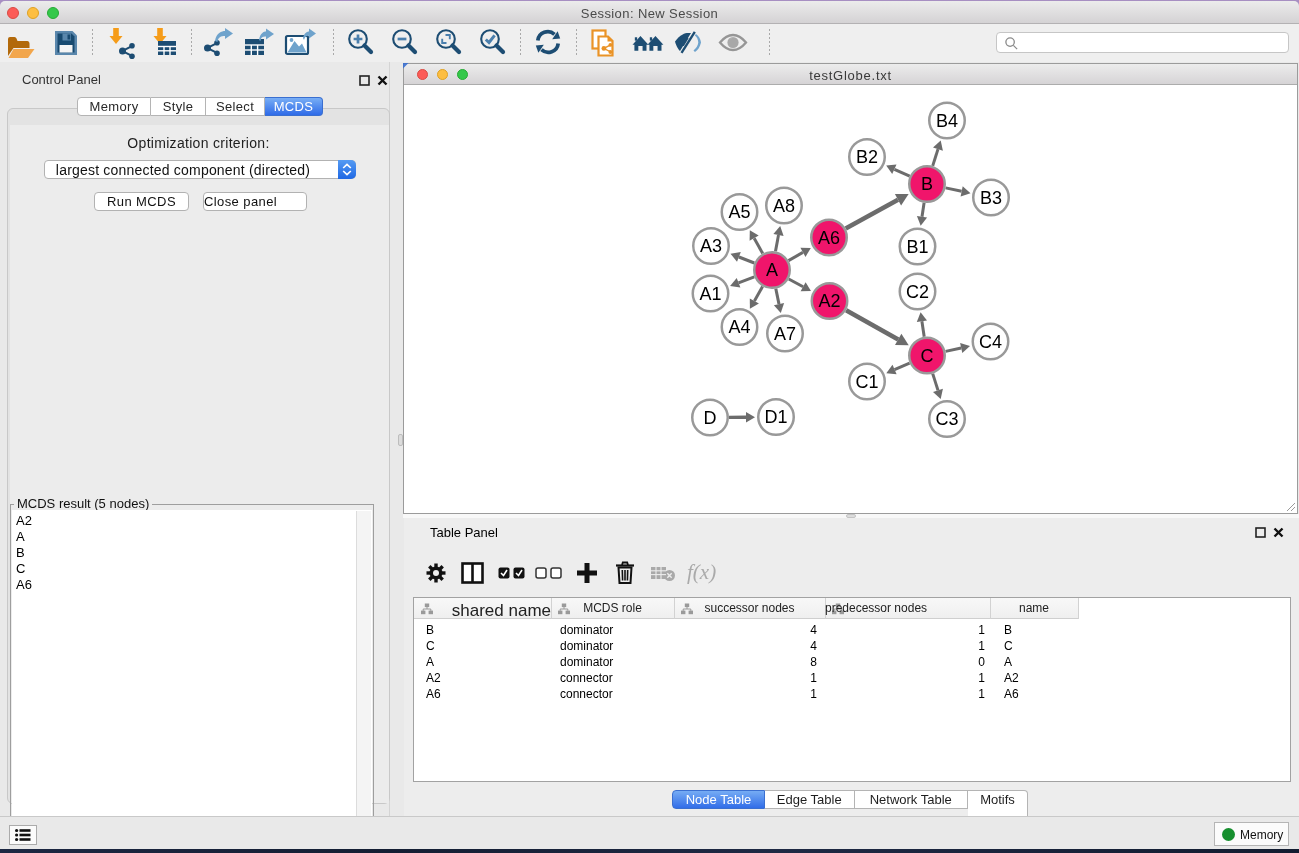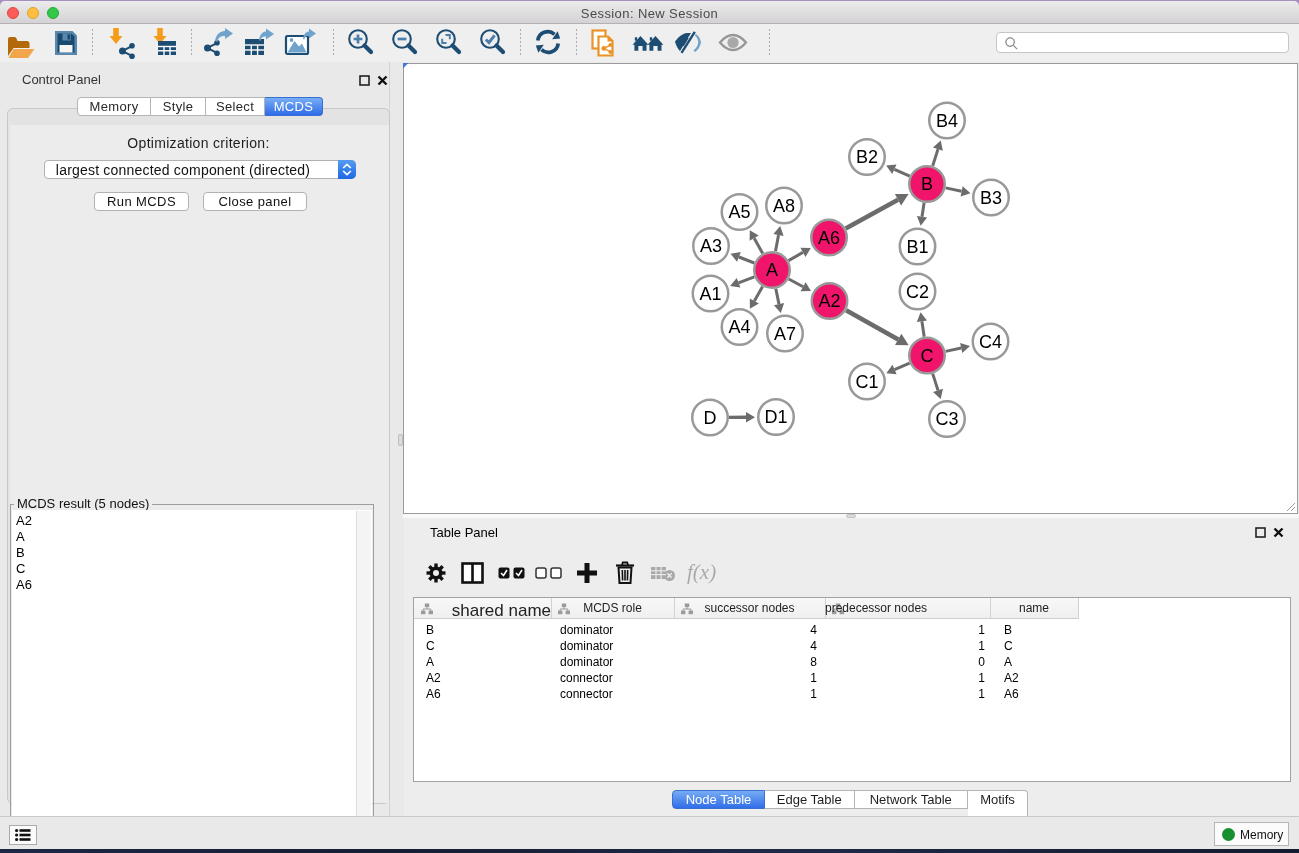--- a/index.html
+++ b/index.html
@@ -245,39 +245,45 @@
       <div style="position:absolute;left:36px;top:51px;width:312px;height:19px;background:#fff;border:1px solid #b2b2b2;border-radius:4px;">
         <div style="position:absolute;left:0;right:34px;top:1px;text-align:center;font-size:14px;letter-spacing:0.2px;color:#111;">largest connected component (directed)</div>
         <div style="position:absolute;right:-1px;top:-1px;width:18px;height:19px;border-radius:0 5px 5px 0;background:linear-gradient(#559bf3,#1f68e4);">
           <svg width="18" height="19" viewBox="0 0 18 19">
             <path d="M5.2 8 L9 4.4 L12.8 8" fill="none" stroke="#fff" stroke-width="1.7"></path>
             <path d="M5.2 11 L9 14.6 L12.8 11" fill="none" stroke="#fff" stroke-width="1.7"></path>
           </svg>
         </div>
       </div>
       <div style="position:absolute;left:86px;top:83px;width:95px;height:19px;background:#fff;border:1px solid #b2b2b2;border-radius:4px;text-align:center;font-size:13px;letter-spacing:0.4px;line-height:17px;color:#111;">Run MCDS</div>
-      <div style="position:absolute;left:195px;top:83px;width:104px;height:19px;background:#fff;border:1px solid #b2b2b2;border-radius:4px;text-align:center;font-size:13px;letter-spacing:0.4px;line-height:17px;color:#111;">Close panel</div>
+      <div style="position:absolute;left:195px;top:83px;width:104px;height:19px;background:#fff;border:1px solid #b2b2b2;border-radius:4px;font-size:13px;letter-spacing:0.4px;line-height:17px;color:#111;">Close panel</div>
 
       <div style="position:absolute;left:2px;top:347px;width:365px;height:340px;margin-top:38px;">
         <div style="position:absolute;left:0;top:10px;width:364px;height:326px;border:1px solid #9e9e9e;"></div>
         <div style="position:absolute;left:4px;top:2px;background:#ececec;padding:0 3px;font-size:13px;color:#111;">MCDS result (5 nodes)</div>
         <div style="position:absolute;left:2px;top:16px;width:360px;height:319px;background:#fff;">
           <div style="position:absolute;left:4px;top:3px;font-size:13px;color:#000;line-height:16px;">A2<br>A<br>B<br>C<br>A6</div>
           <div style="position:absolute;right:1px;top:1px;width:15px;height:317px;background:#f4f4f4;border-left:1px solid #dcdcdc;"></div>
         </div>
       </div>
     </div>
   </div>
 
   <div class="abs" style="left:398px;top:434px;width:5px;height:12px;background:#dcdcdc;border:1px solid #bdbdbd;border-radius:2px;"></div>
 
   <div id="netwin" class="abs">
     <svg width="10" height="10" viewBox="0 0 10 10" style="position:absolute;left:-1px;top:-1px;z-index:5;">
       <path d="M0 0 L5.5 0 L0 5.5 Z" fill="#3a6fd0" opacity="0.9"></path>
     </svg>
+    <div id="nwTitle">
+      <div class="tl2" style="left:13px; background:#fc5b57; border:0.5px solid #d94b44;"></div>
+      <div class="tl2" style="left:33px; background:#fdbe41; border:0.5px solid #dfa123;"></div>
+      <div class="tl2" style="left:53px; background:#34c84a; border:0.5px solid #27aa35;"></div>
+      <div class="title">testGlobe.txt</div>
+    </div>
     <svg id="graph" width="893" height="428" viewBox="0 0 893 428" style="position:absolute;left:0;top:21px;" font-family="Liberation Sans, sans-serif">
       <g stroke="#6c6c6c" fill="#6c6c6c">
       <line x1="350.3" y1="191.8" x2="334.5" y2="197.8" stroke-width="3.0"></line>
       <polygon points="326.1,201.0 332.7,192.9 336.4,202.6" stroke="none"></polygon>
       <line x1="350.3" y1="178.0" x2="334.9" y2="172.0" stroke-width="3.0"></line>
       <polygon points="326.5,168.7 336.8,167.1 333.0,176.8" stroke="none"></polygon>
       <line x1="358.7" y1="168.4" x2="350.2" y2="153.2" stroke-width="3.0"></line>
       <polygon points="345.8,145.3 354.7,150.6 345.6,155.7" stroke="none"></polygon>
       <line x1="371.5" y1="166.3" x2="374.5" y2="150.0" stroke-width="3.0"></line>
       <polygon points="376.2,141.1 379.6,150.9 369.4,149.0" stroke="none"></polygon>

